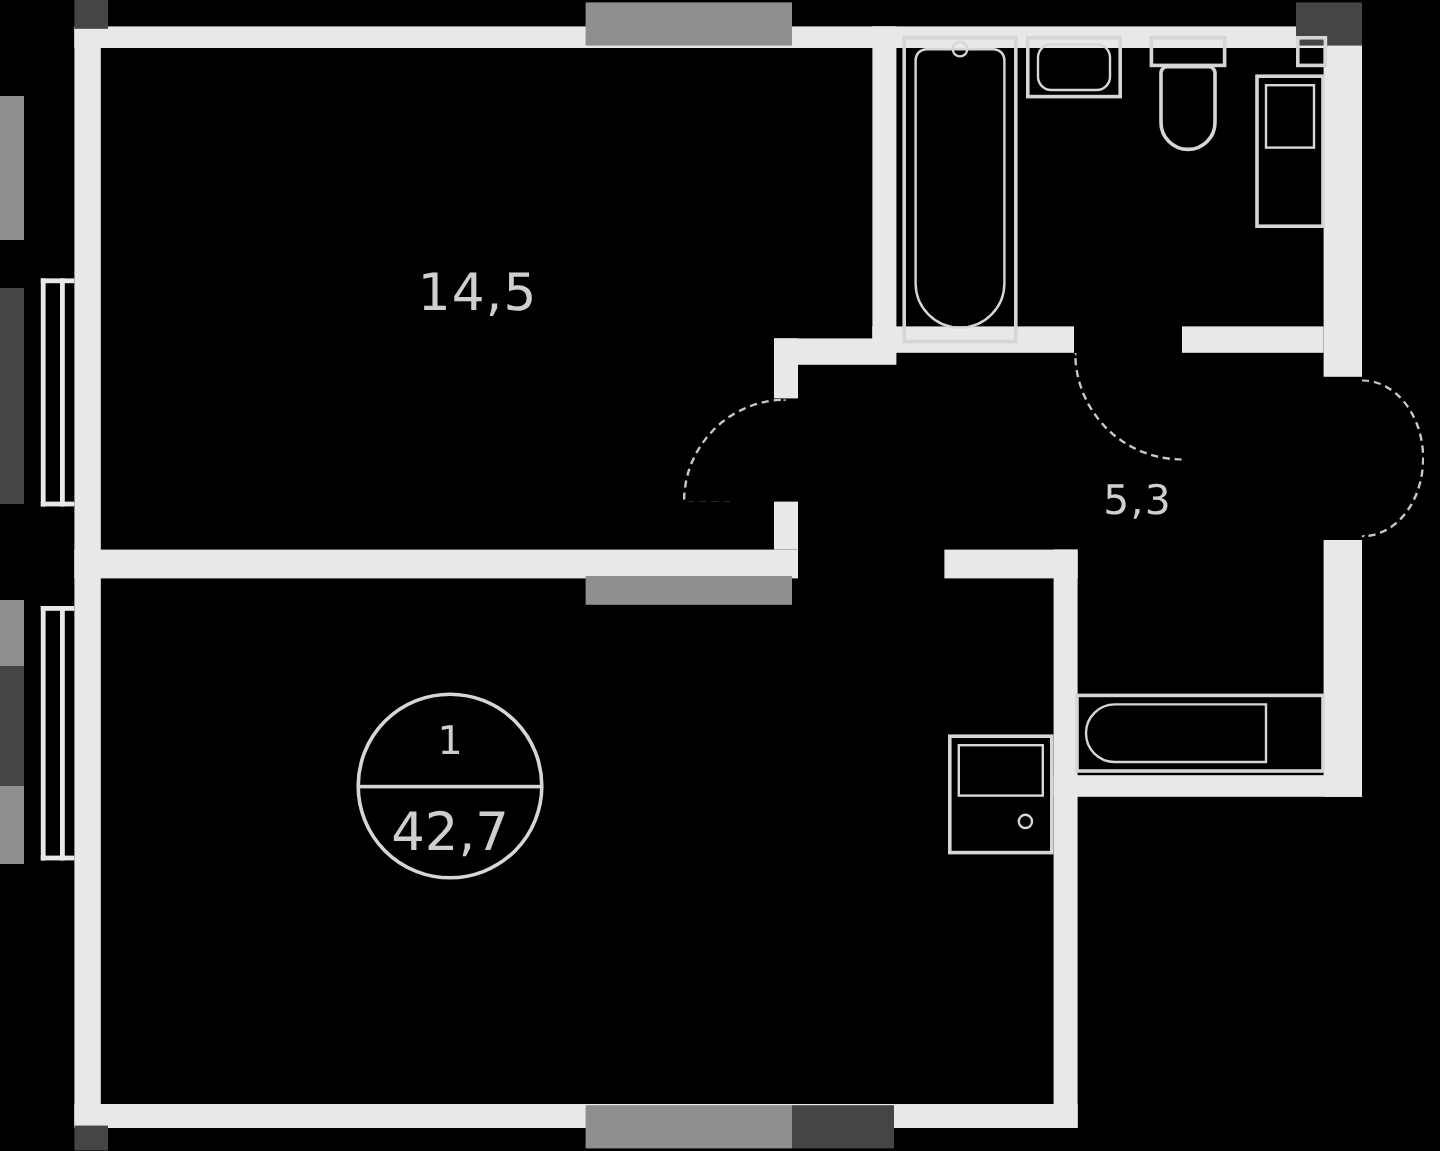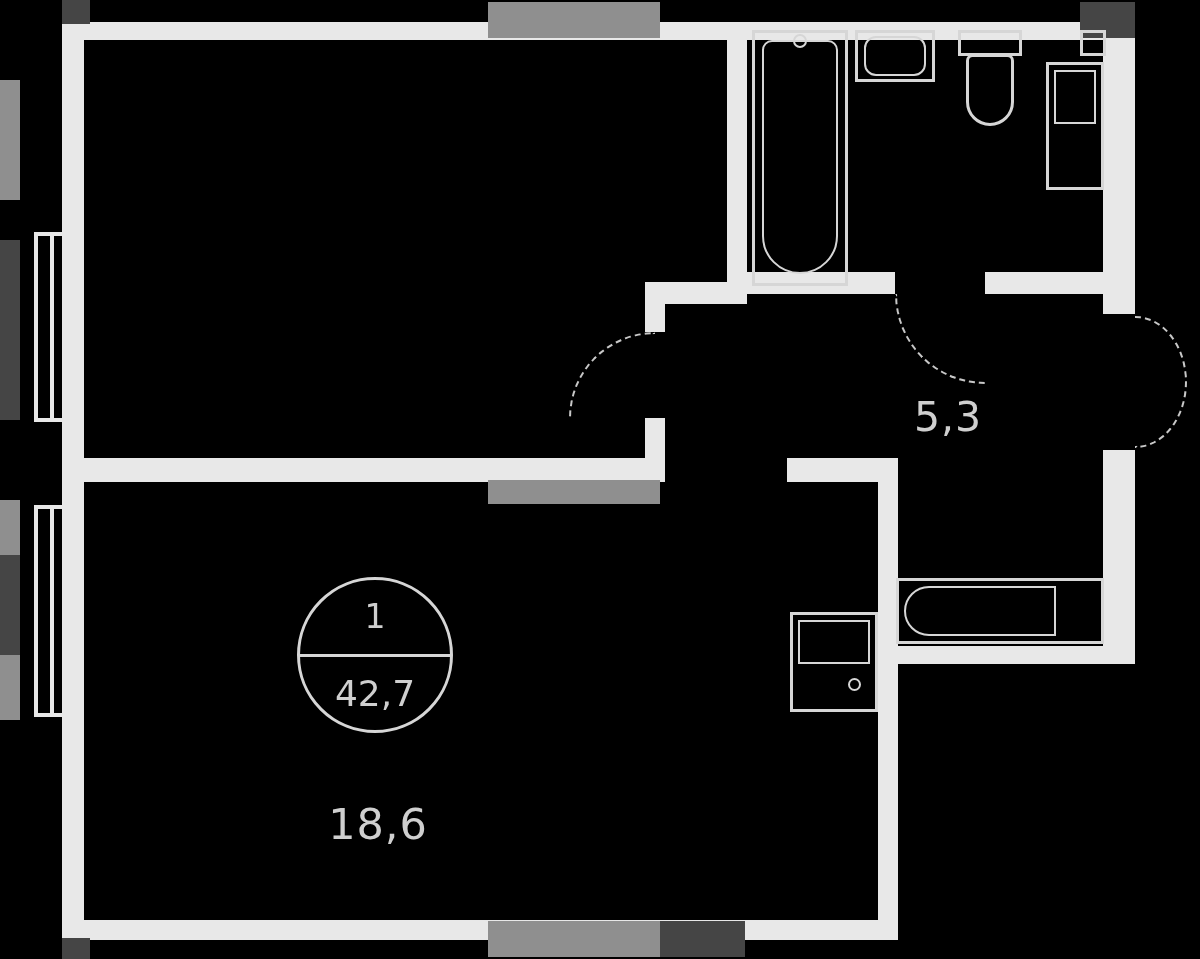--- a/index.html
+++ b/index.html
@@ -78,22 +78,22 @@
   <div class="fx" style="left:790px;top:612px;width:88px;height:100px;"></div>
   <div class="fx2" style="left:798px;top:620px;width:72px;height:44px;"></div>
   <div class="fx2" style="left:848px;top:678px;width:13px;height:13px;border-radius:50%;"></div>
   <div class="fx" style="left:896px;top:578px;width:208px;height:66px;"></div>
   <div class="fx2" style="left:904px;top:586px;width:152px;height:50px;border-radius:26px 0 0 26px;"></div>
 
   <div class="arc" style="left:569px;top:332px;width:86px;height:86px;border-top:2px dashed #c8c8c8;border-left:2px dashed #c8c8c8;border-top-left-radius:100%;"></div>
   <div class="arc" style="left:895px;top:294px;width:90px;height:90px;border-left:2px dashed #c8c8c8;border-bottom:2px dashed #c8c8c8;border-bottom-left-radius:100%;"></div>
   <div class="arc" style="left:1135px;top:316px;width:52px;height:132px;border-top:2px dashed #c8c8c8;border-right:2px dashed #c8c8c8;border-bottom:2px dashed #c8c8c8;border-radius:0 100% 100% 0 / 0 50% 50% 0;"></div>
 
-  <div class="lbl" style="left:888px;top:389px;width:120px;height:56px;font-size:41px;">5,3</div>
-  <div class="lbl" style="left:298px;top:794px;width:160px;height:60px;font-size:43px;">18,6</div>
+  <div class="lbl" style="left:318px;top:214px;width:160px;height:60px;font-size:43px;">14,5</div>
+  <div class="lbl" style="left:888px;top:389px;width:120px;height:56px;font-size:34px;">5,3</div>
 
   <div id="badge">
     <div class="half" style="font-size:33px;">1</div>
     <div class="mid"></div>
-    <div class="half" style="font-size:36px;">42,7</div>
+    <div class="half" style="font-size:44px;">42,7</div>
   </div>
 
 </div>
 
 </body></html>

